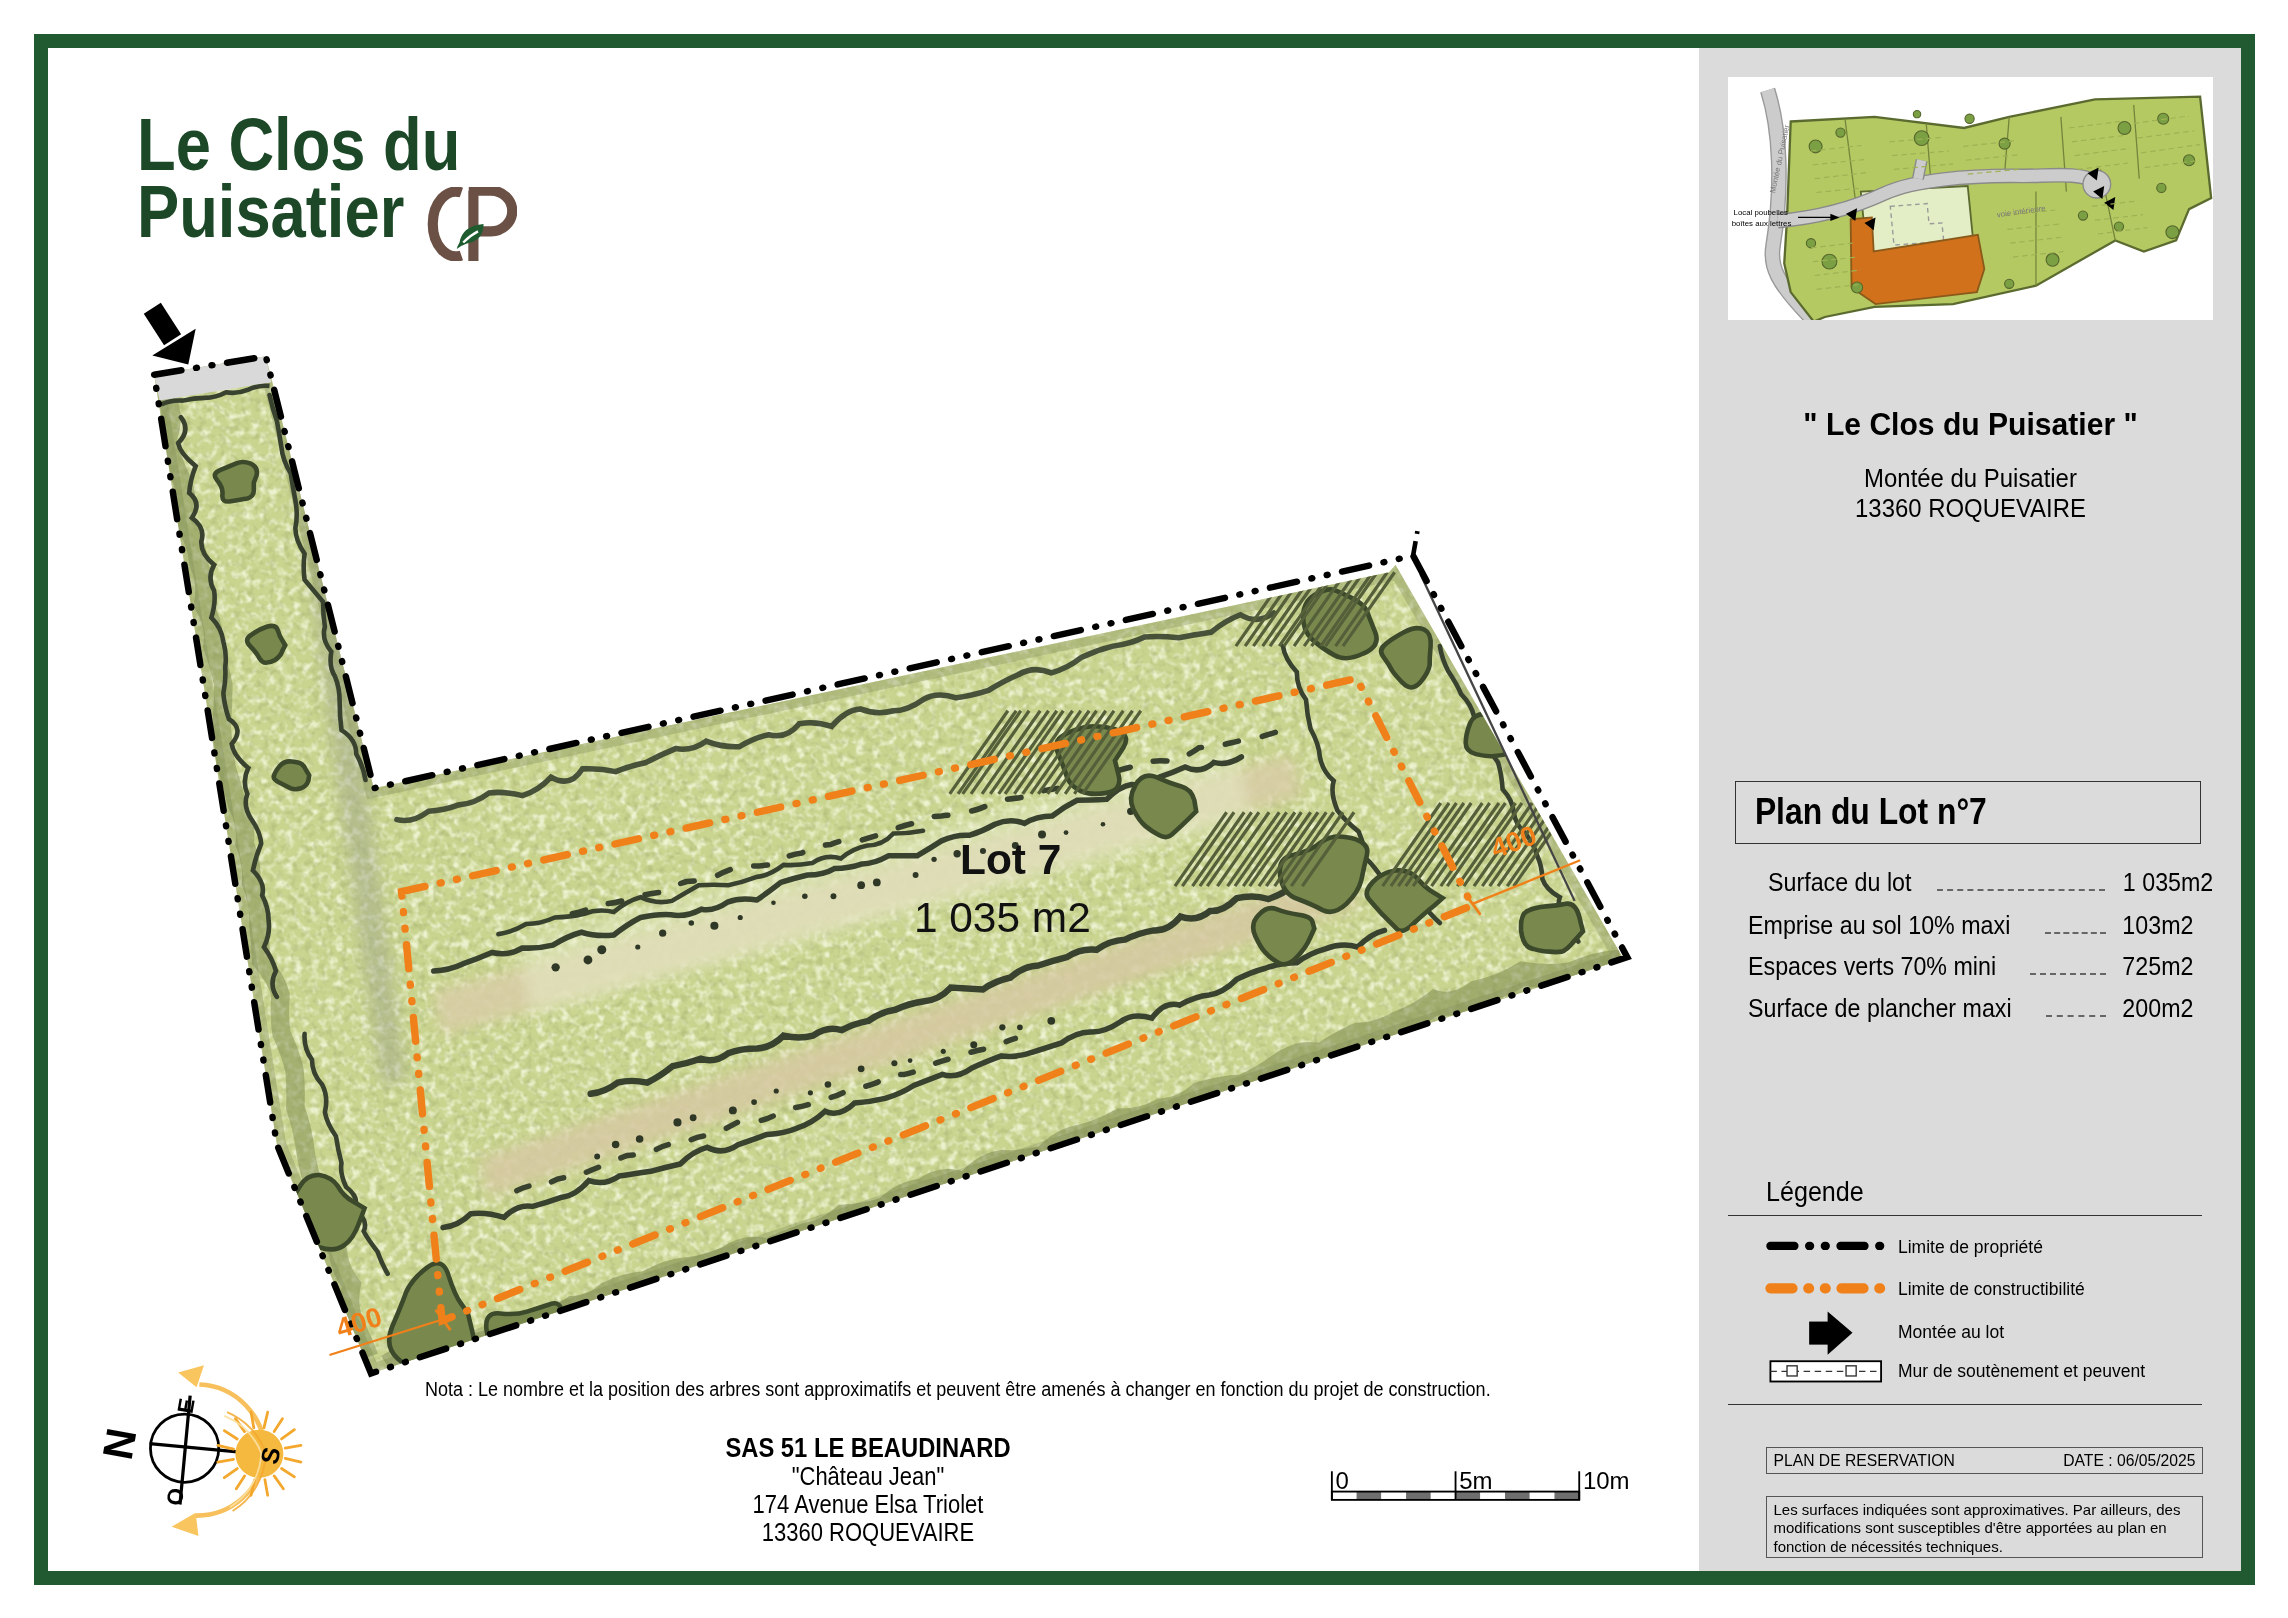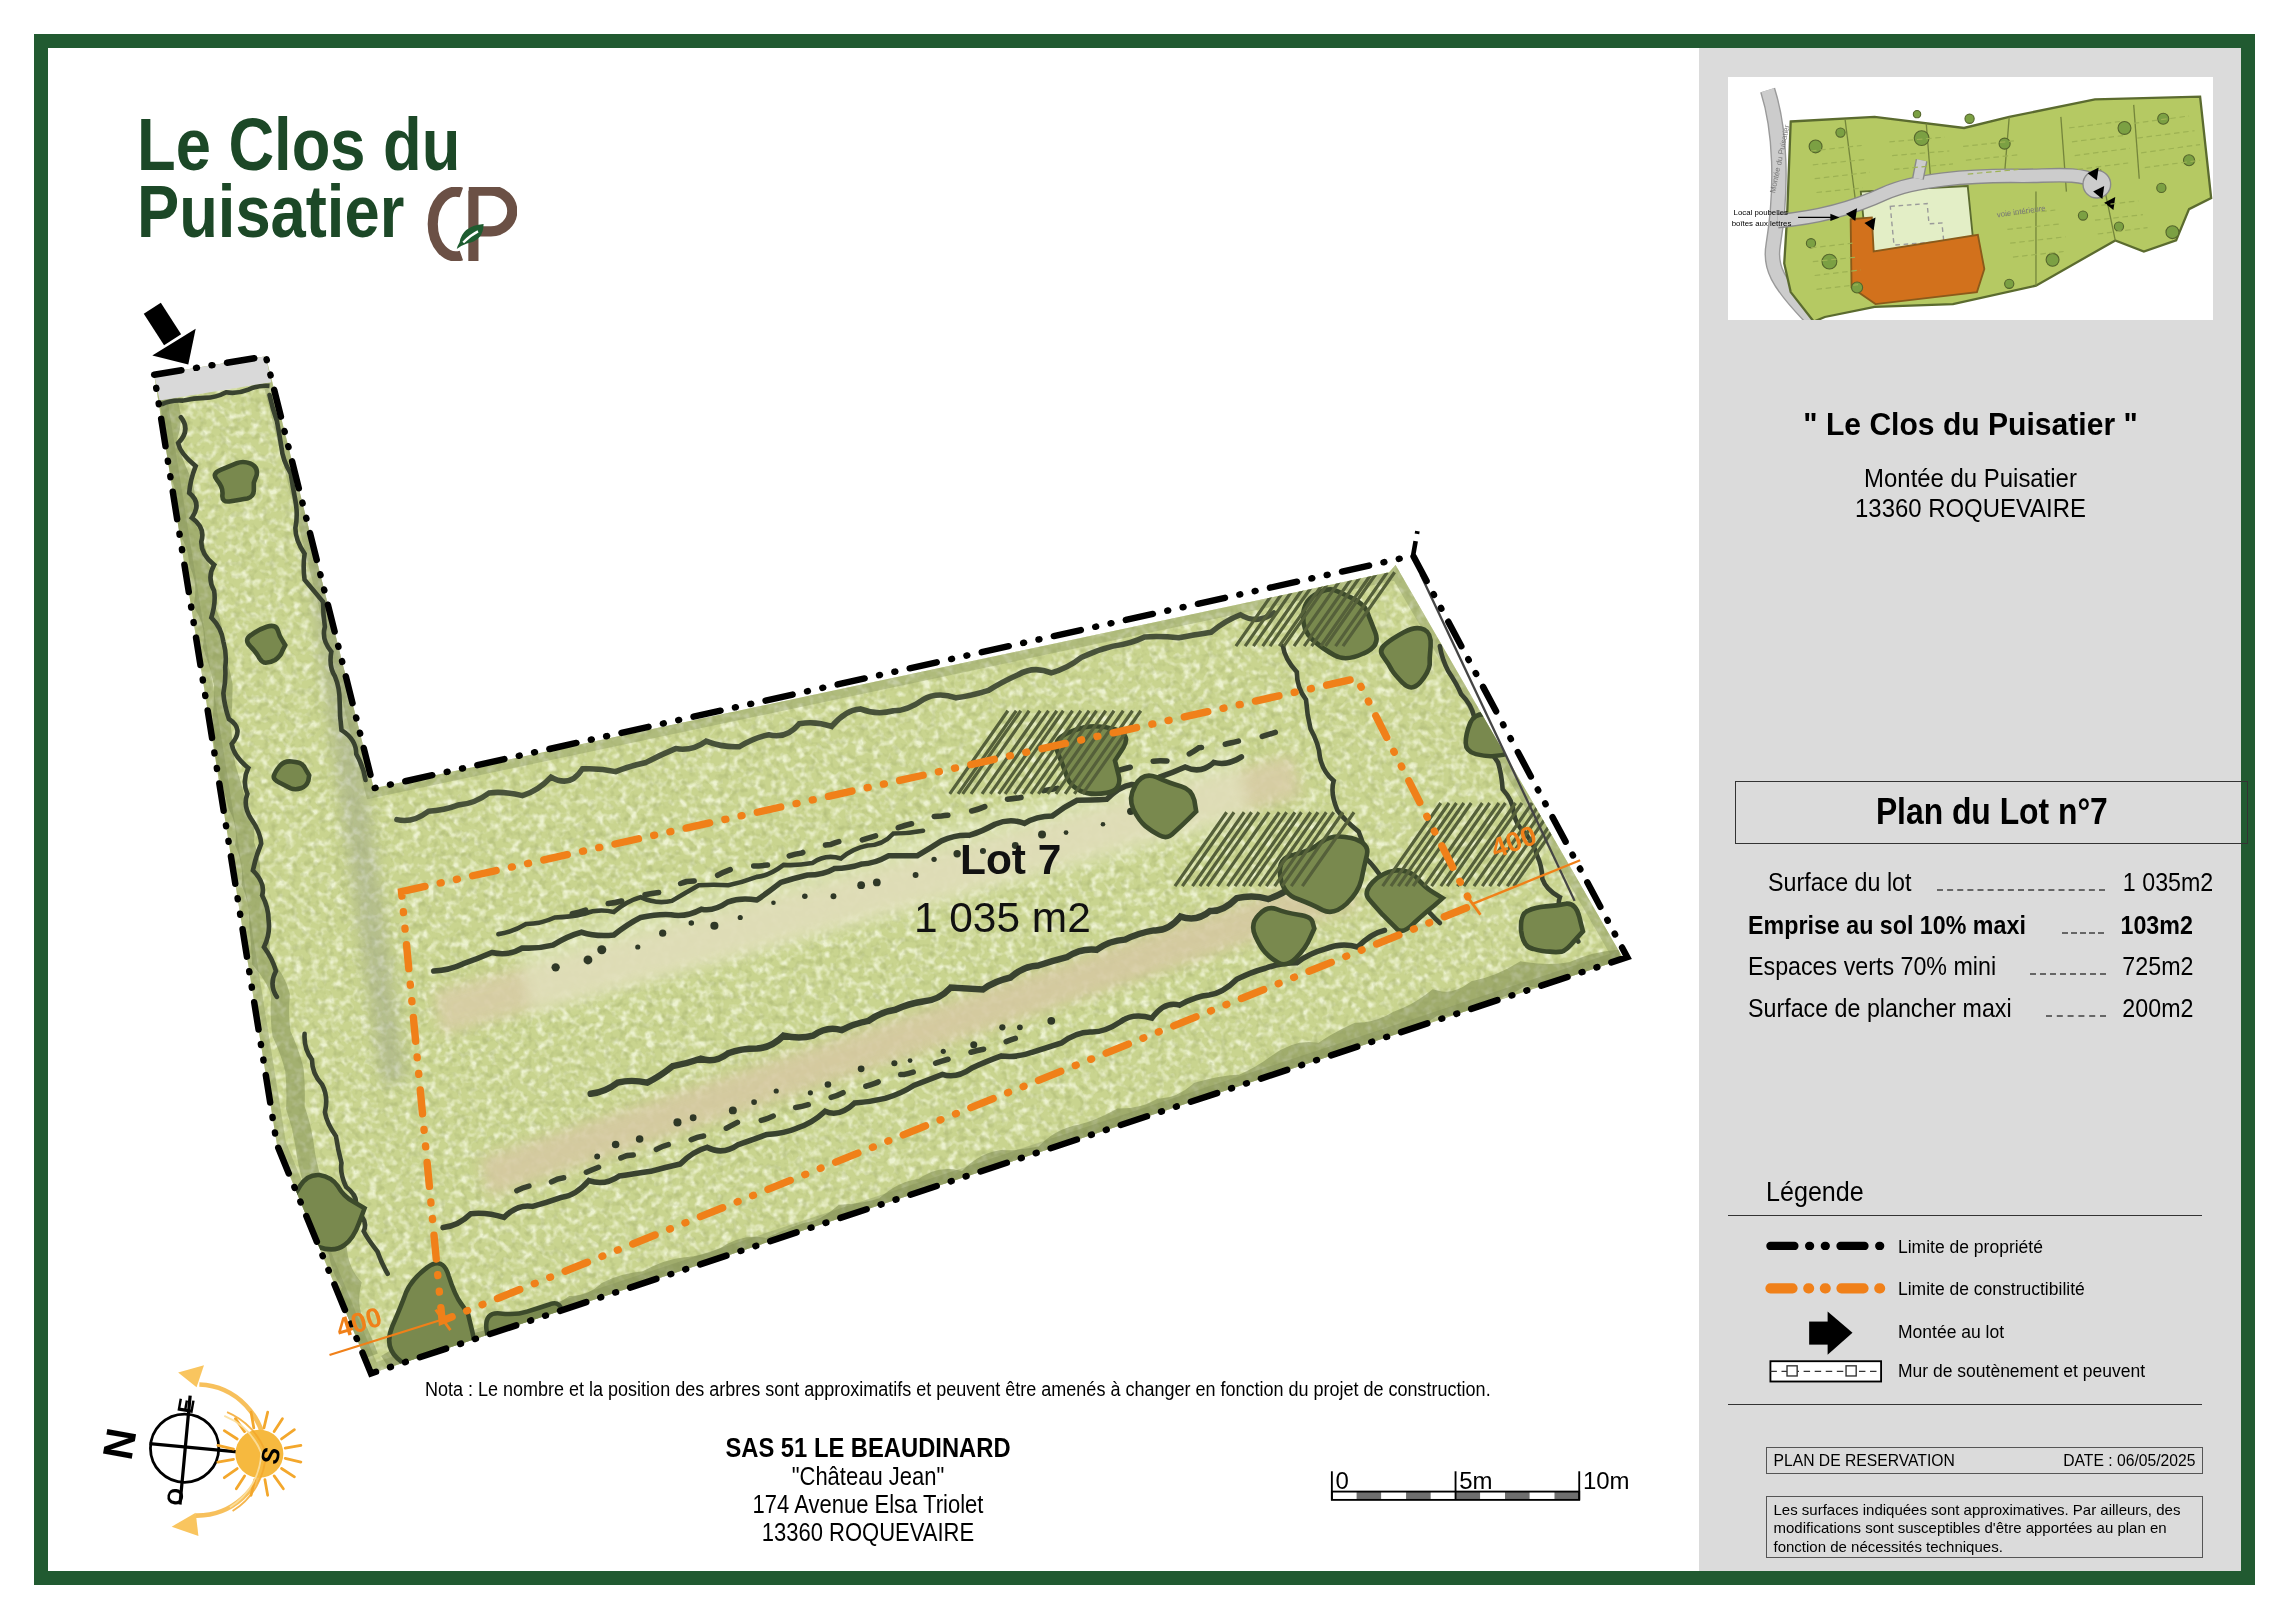--- a/index.html
+++ b/index.html
@@ -354,28 +354,28 @@
 <text x="6" y="149" font-size="8.5" fill="#000">Local poubelles</text>
 <text x="4" y="161" font-size="8.5" fill="#000">boîtes aux lettres</text>
 <line x1="76" y1="152" x2="114" y2="152" stroke="#000" stroke-width="1.2"></line>
 <polygon points="121,152 111,148 111,156" fill="#000"></polygon>
 </svg>
 
 <div class="abs" style="left:1699px;top:406px;width:543px;text-align:center;font-size:32px;font-weight:bold;transform:scaleX(0.94);">" Le Clos du Puisatier "</div>
 
 <div class="abs" style="left:1699px;top:464px;width:543px;text-align:center;font-size:26px;line-height:29.5px;transform:scaleX(0.92);">Montée du Puisatier<br>13360 ROQUEVAIRE</div>
 
-<div class="abs" style="left:1735px;top:781px;width:513px;height:63px;border:1.8px solid #333;box-sizing:border-box;text-align:center;font-size:37px;font-weight:bold;line-height:59px;"><span style="display:inline-block;transform:scaleX(0.86);">Plan du Lot n°7</span></div>
+<div class="abs" style="left:1735px;top:781px;width:466px;height:63px;border:1.8px solid #333;box-sizing:border-box;text-align:left;font-size:37px;font-weight:bold;line-height:59px;"><span style="display:inline-block;transform:scaleX(0.86);">Plan du Lot n°7</span></div>
 
 <div class="abs" style="left:1748px;top:868px;width:445px;display:flex;align-items:baseline;font-size:25px;margin-left:20px;">
       <span style="white-space:nowrap;display:inline-block;transform:scaleX(0.93);transform-origin:0 0;">Surface du lot</span>
       <span style="flex:1;border-bottom:2.3px dashed #666;margin:0 11px 6.5px 14.8px;"></span>
       <span style="white-space:nowrap;display:inline-block;transform:scaleX(0.93);transform-origin:100% 0;">1 035m2</span>
     </div>
-<div class="abs" style="left:1748px;top:911px;width:445px;display:flex;align-items:baseline;font-size:25px;font-weight:bold;">
+<div class="abs" style="left:1748px;top:911px;width:445px;display:flex;align-items:baseline;font-size:25px;">
       <span style="white-space:nowrap;display:inline-block;transform:scaleX(0.93);transform-origin:0 0;">Emprise au sol 10% maxi</span>
       <span style="flex:1;border-bottom:2.3px dashed #666;margin:0 11px 6.5px 14.8px;"></span>
       <span style="white-space:nowrap;display:inline-block;transform:scaleX(0.93);transform-origin:100% 0;">103m2</span>
     </div>
 <div class="abs" style="left:1748px;top:952px;width:445px;display:flex;align-items:baseline;font-size:25px;">
       <span style="white-space:nowrap;display:inline-block;transform:scaleX(0.93);transform-origin:0 0;">Espaces verts 70% mini</span>
       <span style="flex:1;border-bottom:2.3px dashed #666;margin:0 11px 6.5px 14.8px;"></span>
       <span style="white-space:nowrap;display:inline-block;transform:scaleX(0.93);transform-origin:100% 0;">725m2</span>
     </div>
 <div class="abs" style="left:1748px;top:994px;width:445px;display:flex;align-items:baseline;font-size:25px;">

